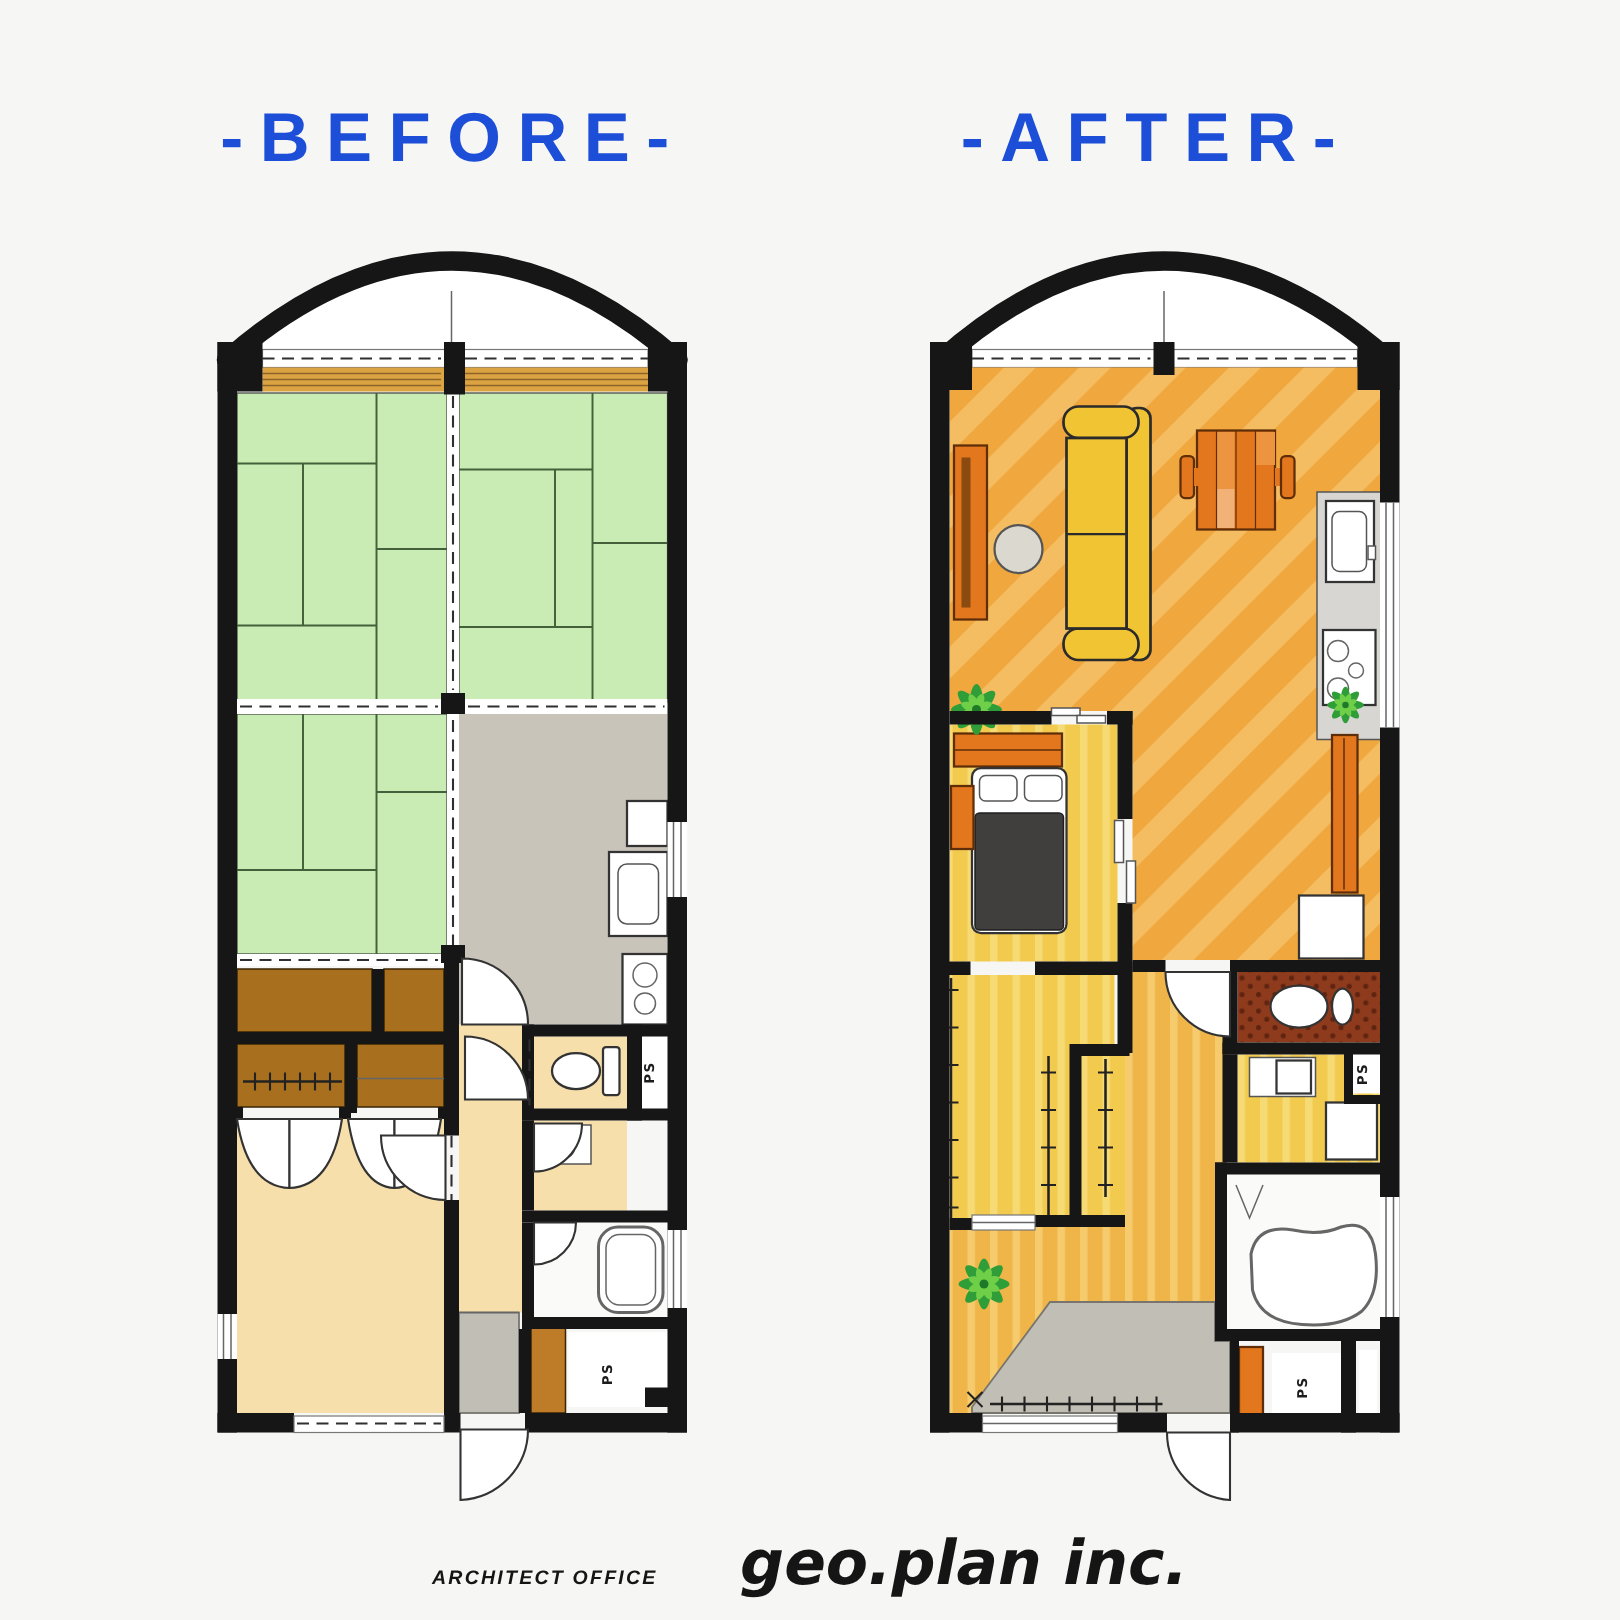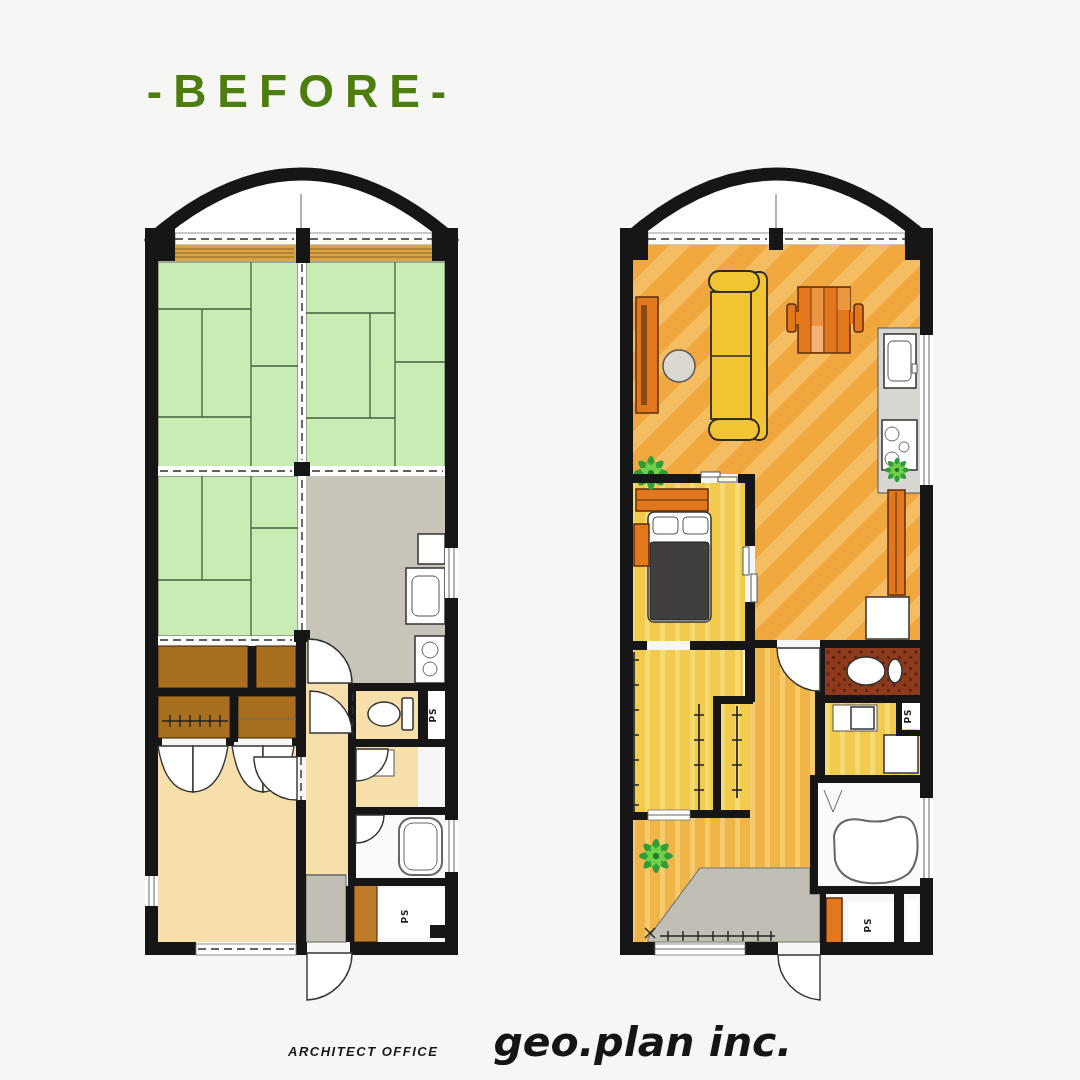--- a/index.html
+++ b/index.html
@@ -1,18 +1,18 @@
 <!DOCTYPE html>
 <html style="--bg: #f6f6f4; --wall: #161616; --tatami: #c9ecb4; --tatamiLine: #44603a; --engawa: #dca342; --engawaLine: #8a6428; --kitchenGray: #c8c4ba; --tan: #f6dfab; --closetBrown: #a8701e; --shoeCabinet: #bf7c28; --entryGray: #c1beb5; --ldkBase: #efa73e; --ldkStripe: #f5bd62; --yellowBase: #f2ca4e; --yellowStripe: #f6da74; --hallBase: #f0b548; --hallStripe: #f5cb6e; --toiletRed: #8e3a1d; --toiletDot: #5f2410; --furnOrange: #e2771d; --furnOrangeDark: #5f2e08; --sofaYellow: #f0c433; --tableGray: #dbd8cf; --bedDark: #403f3d; --plantGreen: #2f9e38; --plantLight: #6fcf49;"><head>
 <meta charset="utf-8">
 <style>
   html,body{margin:0;padding:0;background:#e9e9e7;}
   .canvas{position:relative;width:1080px;height:1080px;background:var(--bg,#f6f6f4);overflow:hidden;
           font-family:"Liberation Sans",sans-serif;}
-  .title{position:absolute;top:64px;font-weight:800;font-size:46px;letter-spacing:11px;color:#4d7c0f;
+  .title{position:absolute;top:64px;font-weight:800;font-size:46px;letter-spacing:11px;color:#1d4ed8;
          transform:translateX(-50%);white-space:nowrap;}
   .t-before{left:302px;}
   .t-after{left:771px;}
   .footer{position:absolute;top:1018px;left:0;width:100%;display:flex;justify-content:center;
           align-items:baseline;gap:14px;color:#151515;text-align:center;}
   .footer .office{font-size:13px;font-weight:700;letter-spacing:1.5px;font-style:italic;}
   .footer .company{font-family:"DejaVu Sans",sans-serif;font-style:italic;font-weight:600;font-size:41px;margin-left:41px;}
   svg{position:absolute;left:0;top:0;}
 
   
@@ -57,20 +57,21 @@
   .p-t-dot{fill:var(--toiletDot);}
   .leaf-d{fill:var(--plantGreen);}
   .leaf-l{fill:var(--plantLight);}
 </style>
 </head>
 <body>
 
 <div class="canvas">
 
   <div class="title t-before">-BEFORE-</div>
+  <div class="title t-after">-AFTER-</div>
 
   <svg width="1080" height="1080" viewBox="0 0 1080 1080">
     <defs>
       <pattern id="diagStripes" width="50" height="50" patternUnits="userSpaceOnUse">
         <rect width="50" height="50" class="p-ldk-base"></rect>
         <path d="M-12 37 L37 -12 M13 62 L62 13" class="p-ldk-stripe"></path>
       </pattern>
       <pattern id="vertYellow" width="15" height="15" patternUnits="userSpaceOnUse">
         <rect width="15" height="15" class="p-y-base"></rect>
         <rect width="5" height="15" class="p-y-stripe"></rect>

